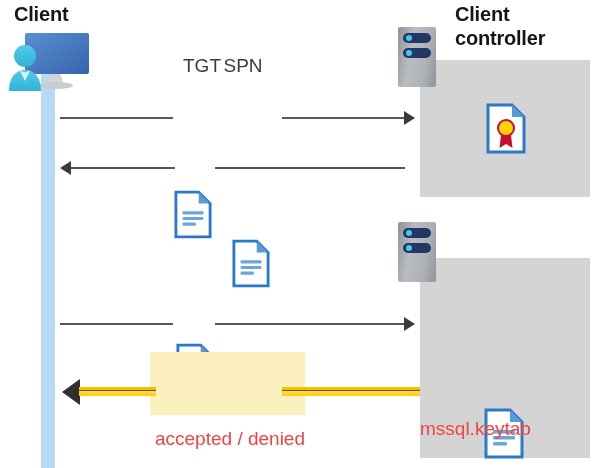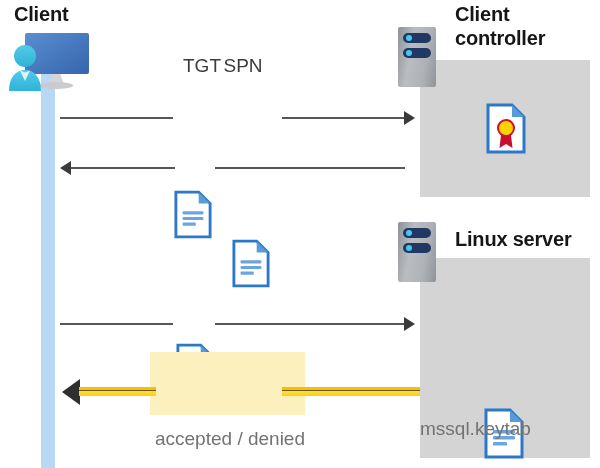--- a/index.html
+++ b/index.html
@@ -14,21 +14,21 @@
 
   
   .title-bold{
     font-weight:bold;
     color:#161616;
     font-size:20px;
     line-height:24px;
     letter-spacing:-0.2px;
   }
   .plain-label{
-    color:#737373;
+    color:#ef4444;
     font-size:19px;
     line-height:22px;
   }
   .doc-tag{
     color:#3b3b3b;
     font-size:19px;
     line-height:22px;
     text-align:center;
   }
 
@@ -143,21 +143,20 @@
   <div class="abs docicon" style="left:486px;top:103px;width:40px;height:51px;">
     <svg viewBox="0 0 40 51">
       <path d="M2 2 H26 L38 14 V49 H2 Z" fill="#ffffff" stroke="#2b79c8" stroke-width="3"></path>
       <path d="M26 2 L38 14 H26 Z" fill="#5b9bd5"></path>
       <circle cx="20" cy="25" r="9" fill="#c8102e"></circle>
       <circle cx="20" cy="25" r="7" fill="#ffd300"></circle>
       <path d="M15 32 L13.5 45 L20 41 L26.5 45 L25 32 Z" fill="#c8102e"></path>
     </svg>
   </div>
 
-  <div class="abs title-bold" style="left:455px;top:227px;">Linux server</div>
 
   <div class="abs panel" style="left:420px;top:258px;width:170px;height:200px;"></div>
 
   <div class="abs rack" style="left:398px;top:222px;width:38px;height:60px;">
     <div class="bay">
         <span class="led"></span>
       </div>
     <div class="bay">
         <span class="led"></span>
       </div>

